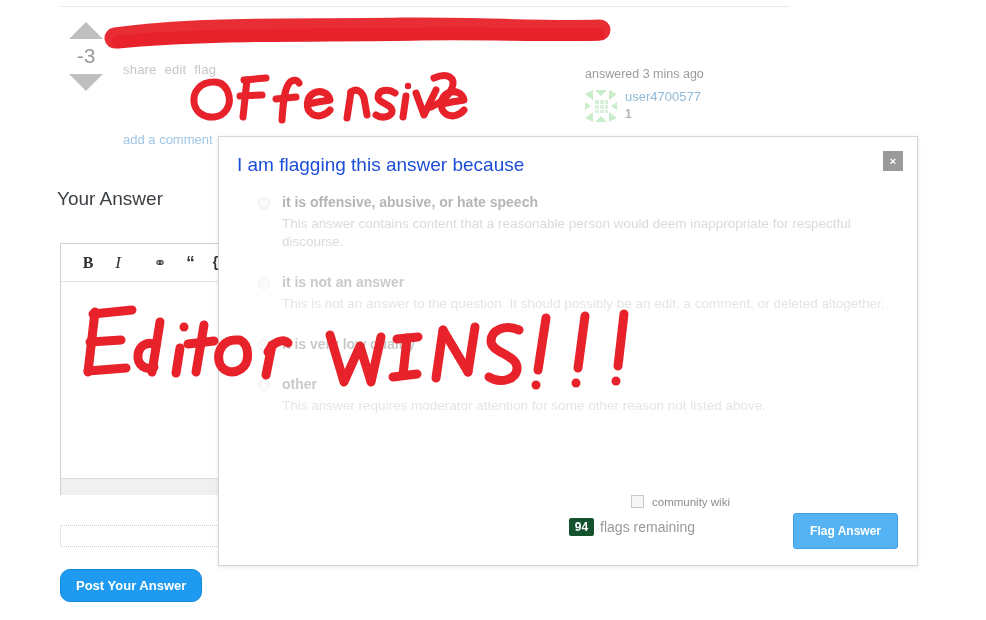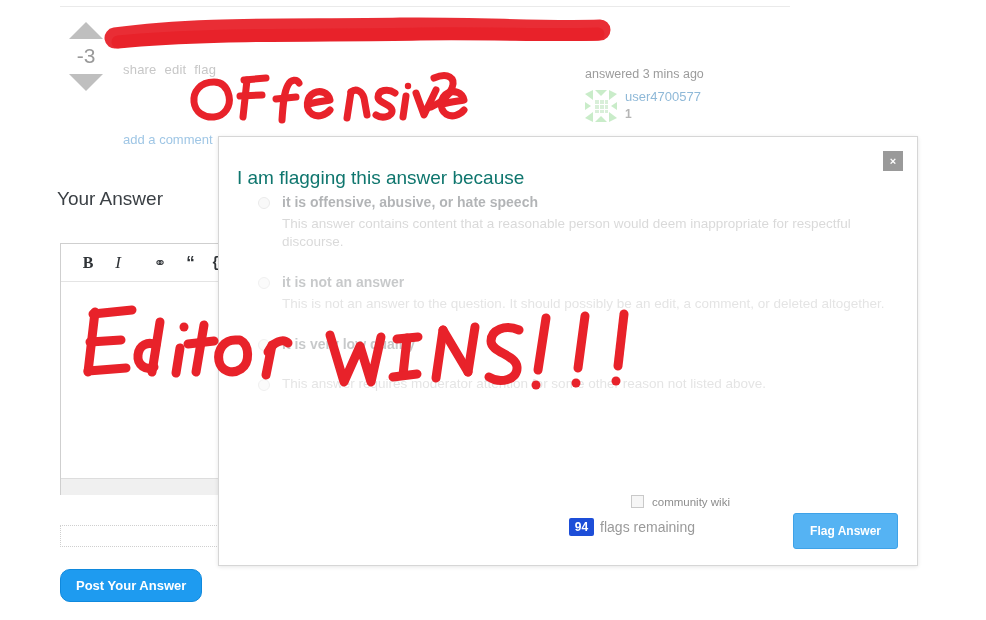--- a/index.html
+++ b/index.html
@@ -242,23 +242,23 @@
     width: 700px;
     height: 430px;
     background: #ffffff;
     border: 1px solid #d6d6d6;
     box-sizing: border-box;
     box-shadow: 0 1px 4px rgba(0,0,0,.10);
   }
   .modal-title {
     position: absolute;
     left: 18px;
-    top: 30px;
+    top: 17px;
     font-size: 19px;
-    color: #0f766e;
+    color: #1d4ed8;
     font-weight: normal;
   }
   .modal-close {
     position: absolute;
     right: 14px;
     top: 14px;
     width: 20px;
     height: 20px;
     background: #9a9a9a;
     color: #ffffff;
@@ -331,21 +331,21 @@
   .flags-remaining {
     position: absolute;
     right: 222px;
     top: 5px;
     font-size: 14px;
     color: #9a9a9a;
     white-space: nowrap;
   }
   .flag-badge {
     display: inline-block;
-    background: #1d4ed8;
+    background: #14532d;
     color: #ffffff;
     font-size: 12px;
     font-weight: bold;
     padding: 2px 6px;
     border-radius: 2px;
     margin-right: 6px;
     vertical-align: 1px;
   }
   .flag-answer-btn {
     position: absolute;
@@ -470,20 +470,21 @@
       <div class="radio"></div>
       <div class="opt-label">it is not an answer</div>
       <div class="opt-desc">This is not an answer to the question. It should possibly be an edit, a comment, or deleted altogether.</div>
     </div>
     <div class="flag-opt dim-2">
       <div class="radio"></div>
       <div class="opt-label">it is very low quality</div>
     </div>
     <div class="flag-opt dim-2">
       <div class="radio"></div>
+      <div class="opt-label">other</div>
       <div class="opt-desc">This answer requires moderator attention for some other reason not listed above.</div>
     </div>
   </div>
 
   <div class="community-wiki">
     <div class="cw-box"></div>
     <span>community wiki</span>
   </div>
 
   <div class="modal-footer">

